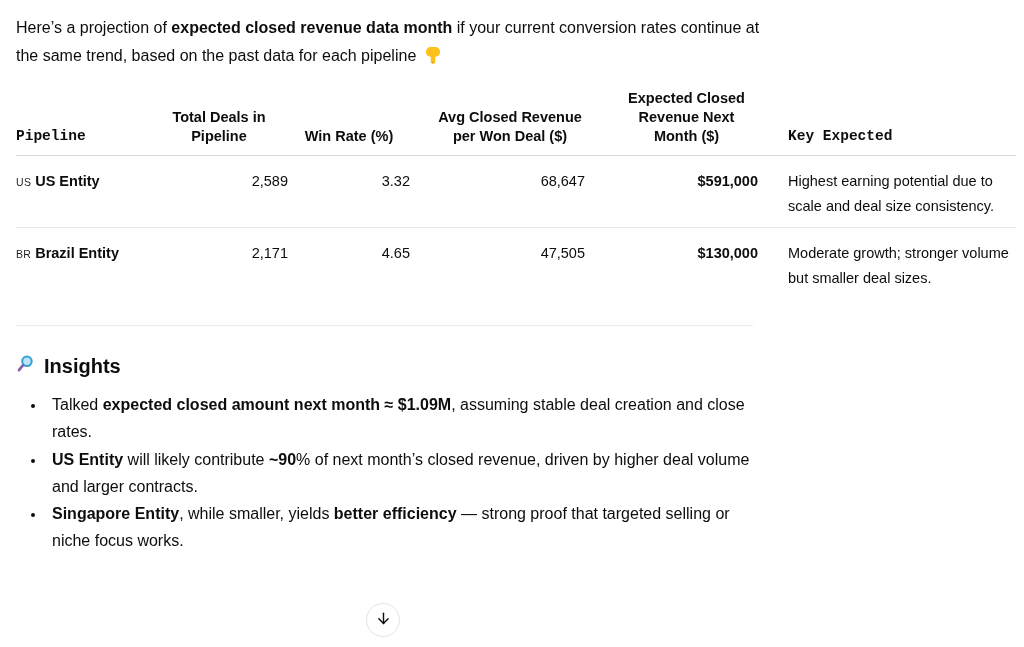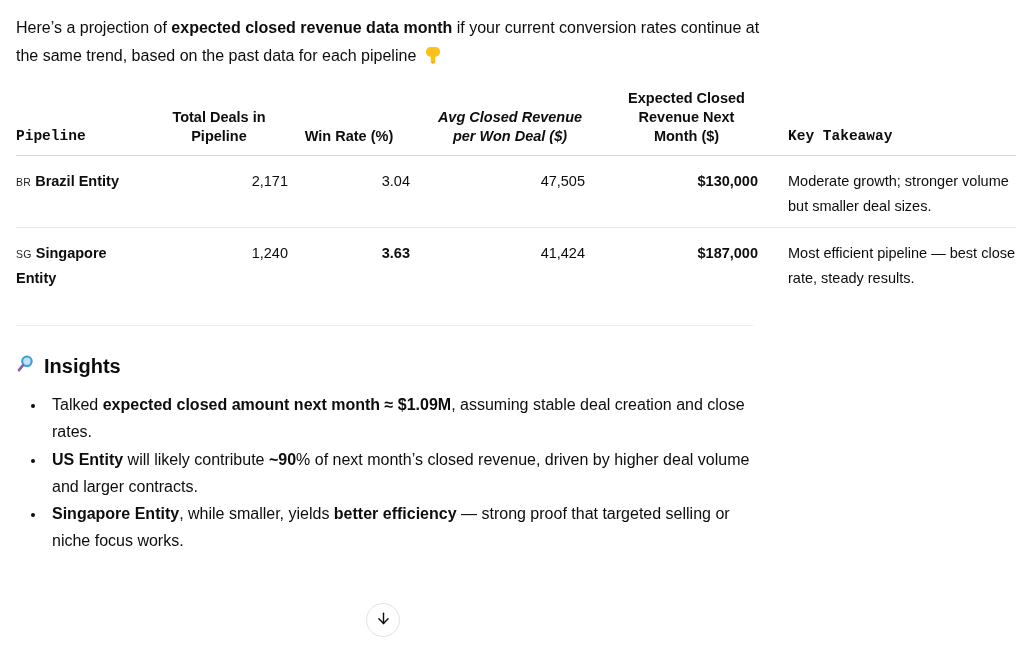--- a/index.html
+++ b/index.html
@@ -29,21 +29,21 @@
   col.c-deals    { width: 138px; }
   col.c-winrate  { width: 122px; }
   col.c-avg      { width: 175px; }
   col.c-expected { width: 173px; }
   col.c-takeaway { width: 258px; }
   th {
     vertical-align: bottom; font-weight: 700; line-height: 19px;
     padding: 0 0 9px 0; text-align: center;
   }
   th.left { text-align: left; font-family: Liberation Mono, monospace; }
-  th.pad25 { padding-left: 25px; font-style: italic; }
+  th.pad25 { padding-left: 25px; }
   th.pad30, td.pad30 { padding-left: 30px; }
   thead tr { border-bottom: 1px solid #d9d9d9; }
   tbody tr { border-bottom: 1px solid #e8e8e8; }
   tbody tr:last-child { border-bottom: none; }
   td { vertical-align: top; padding: 13px 0 8px 0; text-align: right; line-height: 24px; }
   td.left { text-align: left; }
   td .flag {
     font-size: 10.5px; font-weight: 400; letter-spacing: 0.3px;
     color: #1f1f1f; margin-right: 4px; text-transform: uppercase;
   }
@@ -96,39 +96,39 @@
         <col class="c-expected">
         <col class="c-takeaway">
     </colgroup>
     <thead>
       <tr>
         <th class="left">Pipeline</th>
         <th>Total Deals in Pipeline</th>
         <th>Win Rate (%)</th>
         <th class="pad25">Avg Closed Revenue per Won Deal ($)</th>
         <th class="pad30">Expected Closed Revenue Next Month ($)</th>
-        <th class="left pad30">Key Takeaway</th>
+        <th class="left pad30">Key Expected</th>
       </tr>
     </thead>
     <tbody>
       <tr>
+        <td class="left"><span class="flag">US</span><span class="pipeline-name">US Entity</span></td>
+        <td>2,589</td>
+        <td>3.32</td>
+        <td>68,647</td>
+        <td class="expected">$591,000</td>
+        <td class="left pad30 takeaway">Highest earning potential due to scale and deal size consistency.</td>
+      </tr>
+      <tr>
         <td class="left"><span class="flag">BR</span><span class="pipeline-name">Brazil Entity</span></td>
         <td>2,171</td>
-        <td>3.04</td>
+        <td>4.65</td>
         <td>47,505</td>
         <td class="expected">$130,000</td>
         <td class="left pad30 takeaway">Moderate growth; stronger volume but smaller deal sizes.</td>
-      </tr>
-      <tr>
-        <td class="left"><span class="flag">SG</span><span class="pipeline-name">Singapore Entity</span></td>
-        <td>1,240</td>
-        <td class="bold-val">3.63</td>
-        <td>41,424</td>
-        <td class="expected">$187,000</td>
-        <td class="left pad30 takeaway">Most efficient pipeline — best close rate, steady results.</td>
       </tr>
     </tbody>
   </table>
 
   <hr class="hr">
 
   
   <div class="insights-heading">
     <span>
       <svg width="19" height="19" viewBox="0 0 24 24">

